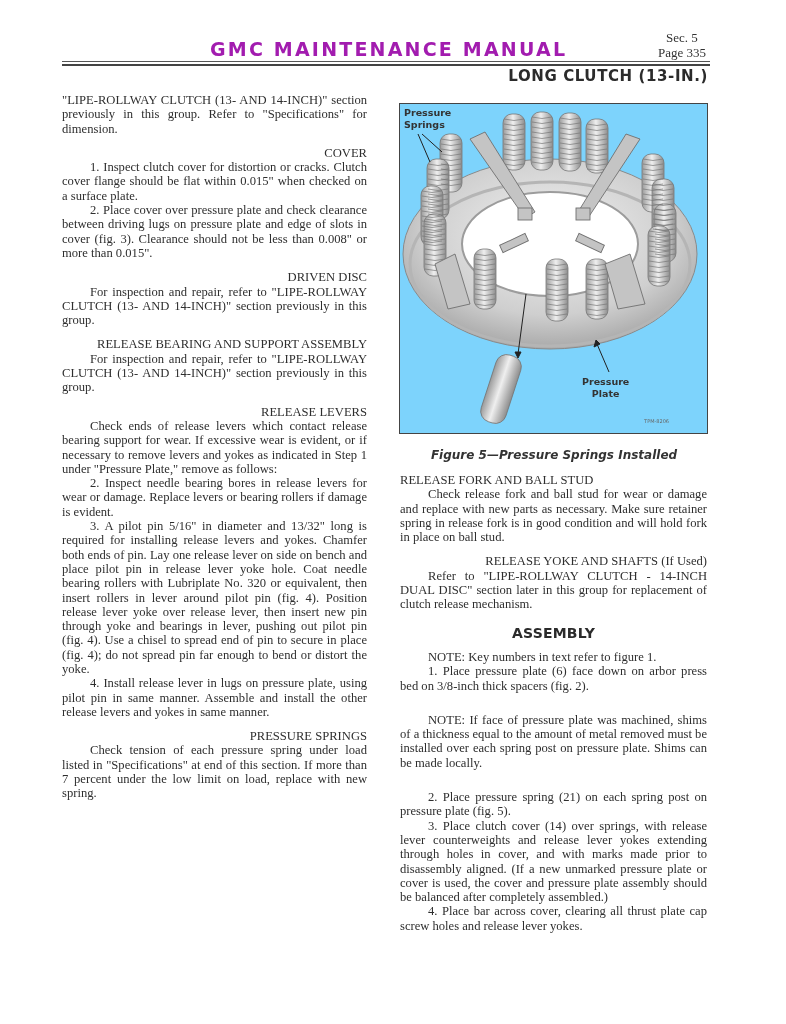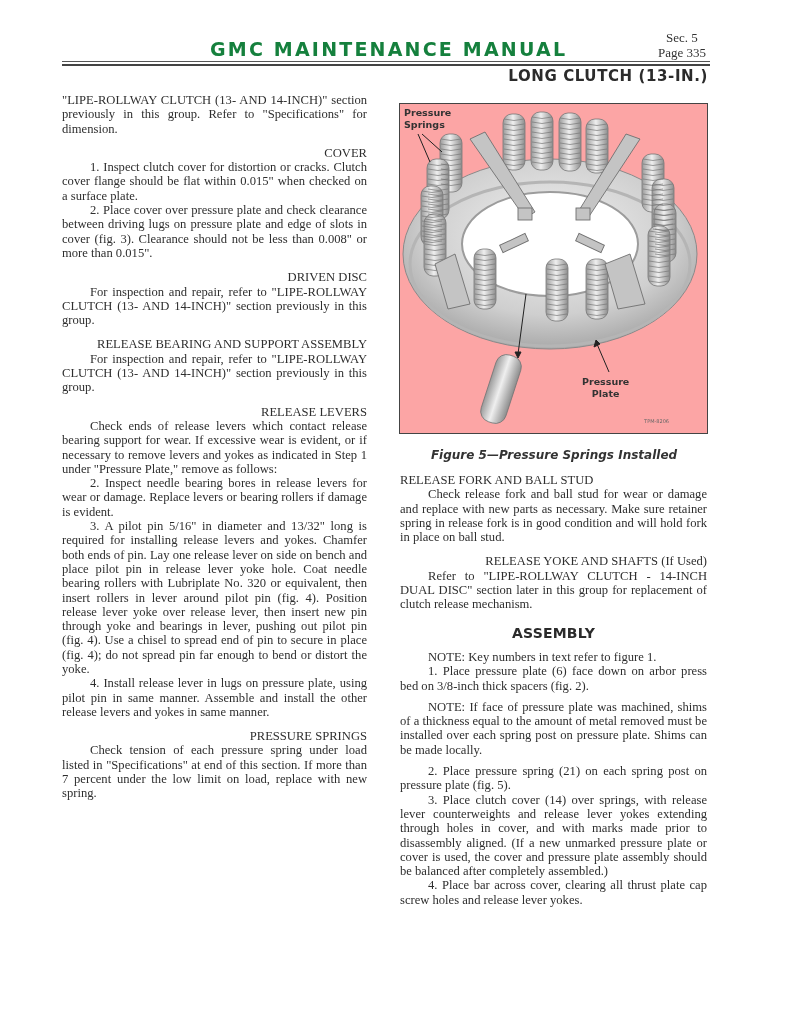--- a/index.html
+++ b/index.html
@@ -1,33 +1,33 @@
 <!DOCTYPE html>
 <html><head>
 <meta charset="utf-8">
 <style>
   html, body { margin: 0; padding: 0; background: #ffffff; }
   body { width: 786px; height: 1024px; position: relative; overflow: hidden; color: #2a2a2a; }
 
-  #header-title { position: absolute; left: 210px; top: 38px; font-family: "DejaVu Sans", sans-serif; font-weight: bold; font-size: 19px; letter-spacing: 2.2px; color: #15803d; }
+  #header-title { position: absolute; left: 210px; top: 38px; font-family: "DejaVu Sans", sans-serif; font-weight: bold; font-size: 19px; letter-spacing: 2.2px; color: #a21caf; }
   #sec-label { position: absolute; right: 80px; top: 30px; font-family: "Liberation Serif", serif; font-size: 13px; text-align: center; color: #333; line-height: 15px; }
   #rule-top { position: absolute; left: 62px; right: 76px; top: 61px; height: 1px; background: #555; }
   #rule-bottom { position: absolute; left: 62px; right: 76px; top: 64px; height: 2px; background: #444; }
   #section-title { position: absolute; right: 78px; top: 67px; font-family: "DejaVu Sans", sans-serif; font-weight: bold; font-size: 15px; letter-spacing: 0.6px; color: #2b2b2b; }
 
   .col { position: absolute; font-family: "Liberation Serif", serif; font-size: 12.6px; line-height: 14.3px; color: #2e2e2e; text-align: justify; }
   #col-left { left: 62px; top: 93px; width: 305px; }
   #col-right { left: 400px; top: 473px; width: 307px; }
   .col p { margin: 0; }
   .col .indent { text-indent: 28px; }
   .col .head { margin-top: 10px; text-align: right; }
-  .col .gap { margin-top: 7px; }
+  .col .gap { margin-top: 20px; }
   .col h2 { font-family: "DejaVu Sans", sans-serif; font-weight: bold; font-size: 14px; text-align: center; margin: 14px 0 10px 0; color: #2b2b2b; letter-spacing: 0.2px; }
 
-  #figure-box { position: absolute; left: 399px; top: 103px; width: 307px; height: 329px; border: 1.5px solid #444; background: #fca5a5; overflow: hidden; }
+  #figure-box { position: absolute; left: 399px; top: 103px; width: 307px; height: 329px; border: 1.5px solid #444; background: #7dd3fc; overflow: hidden; }
   #figure-box svg { position: absolute; left: 0; top: 0; }
   .fig-label { position: absolute; font-family: "DejaVu Sans", sans-serif; font-weight: bold; font-size: 9.5px; line-height: 12px; color: #333; text-align: center; }
   #fig-label-springs { left: 4px; top: 3px; text-align: left; }
   #fig-label-plate { left: 182px; top: 272px; }
   #fig-code { position: absolute; right: 38px; bottom: 9px; font-family: "DejaVu Sans", sans-serif; font-size: 5px; color: #666; }
   #figure-caption { position: absolute; left: 399px; top: 448px; width: 310px; text-align: center; font-family: "DejaVu Sans", sans-serif; font-style: italic; font-weight: bold; font-size: 12px; color: #333; }
 </style>
 </head>
 <body>
 

